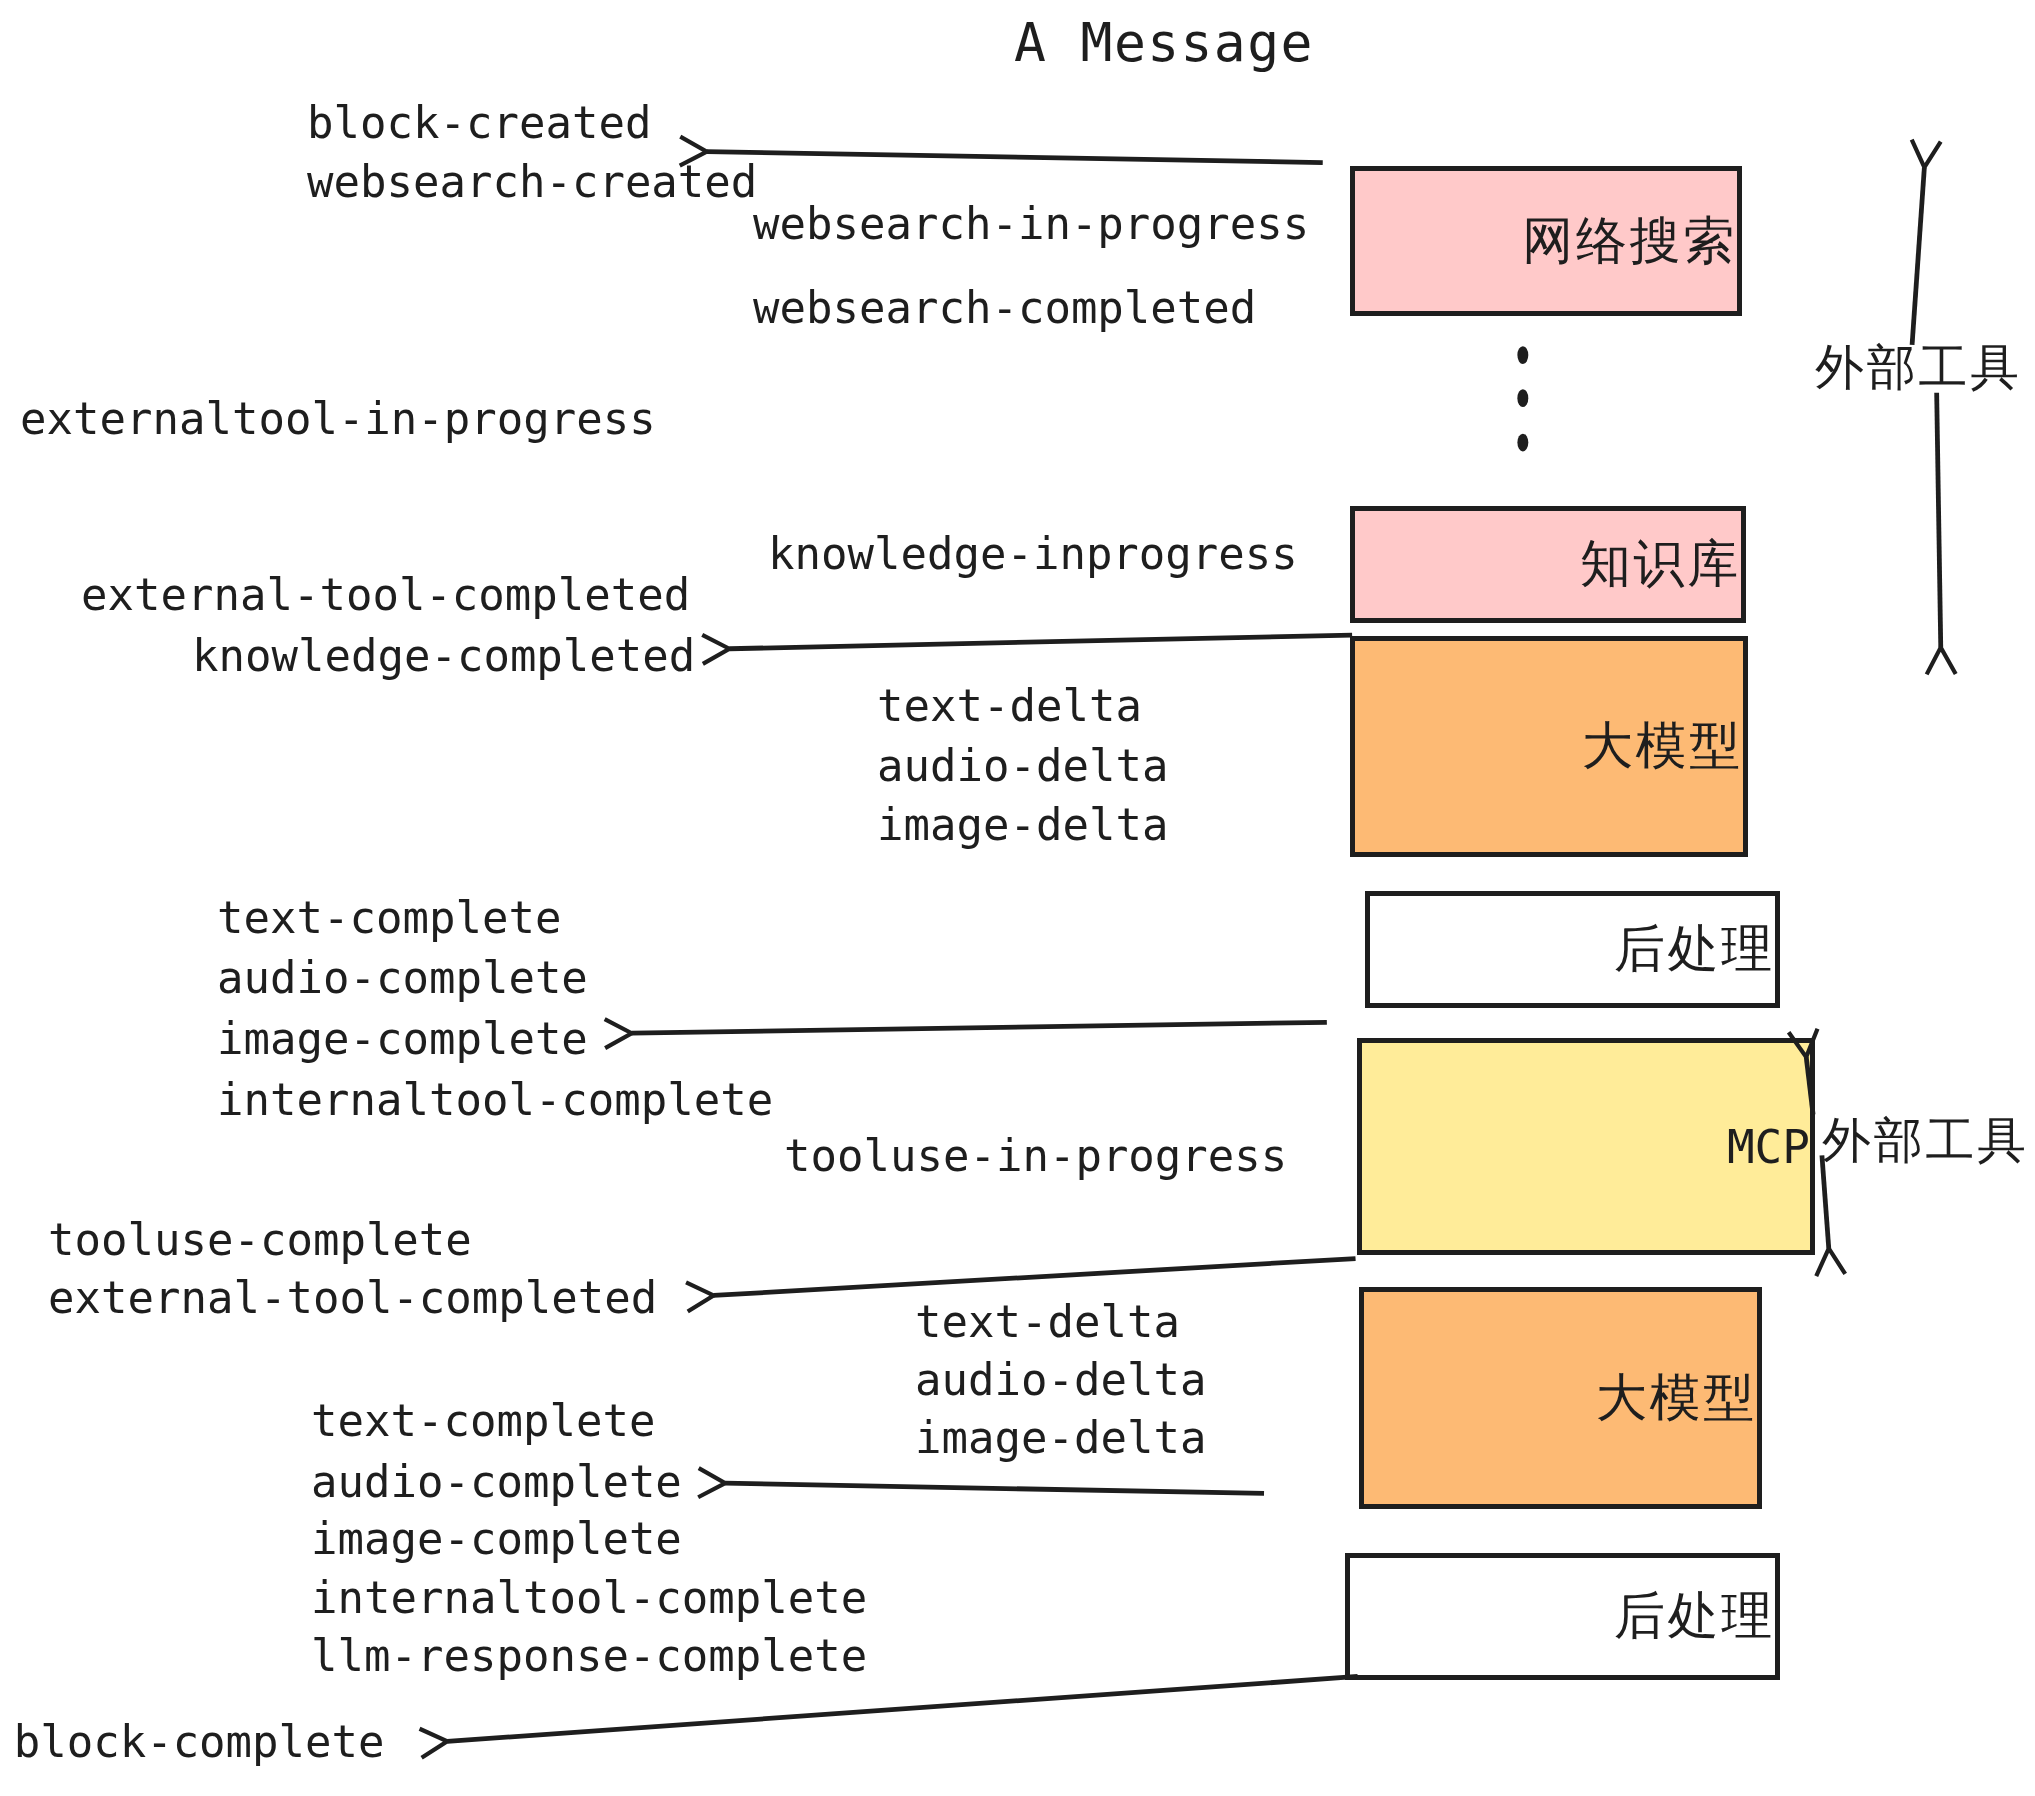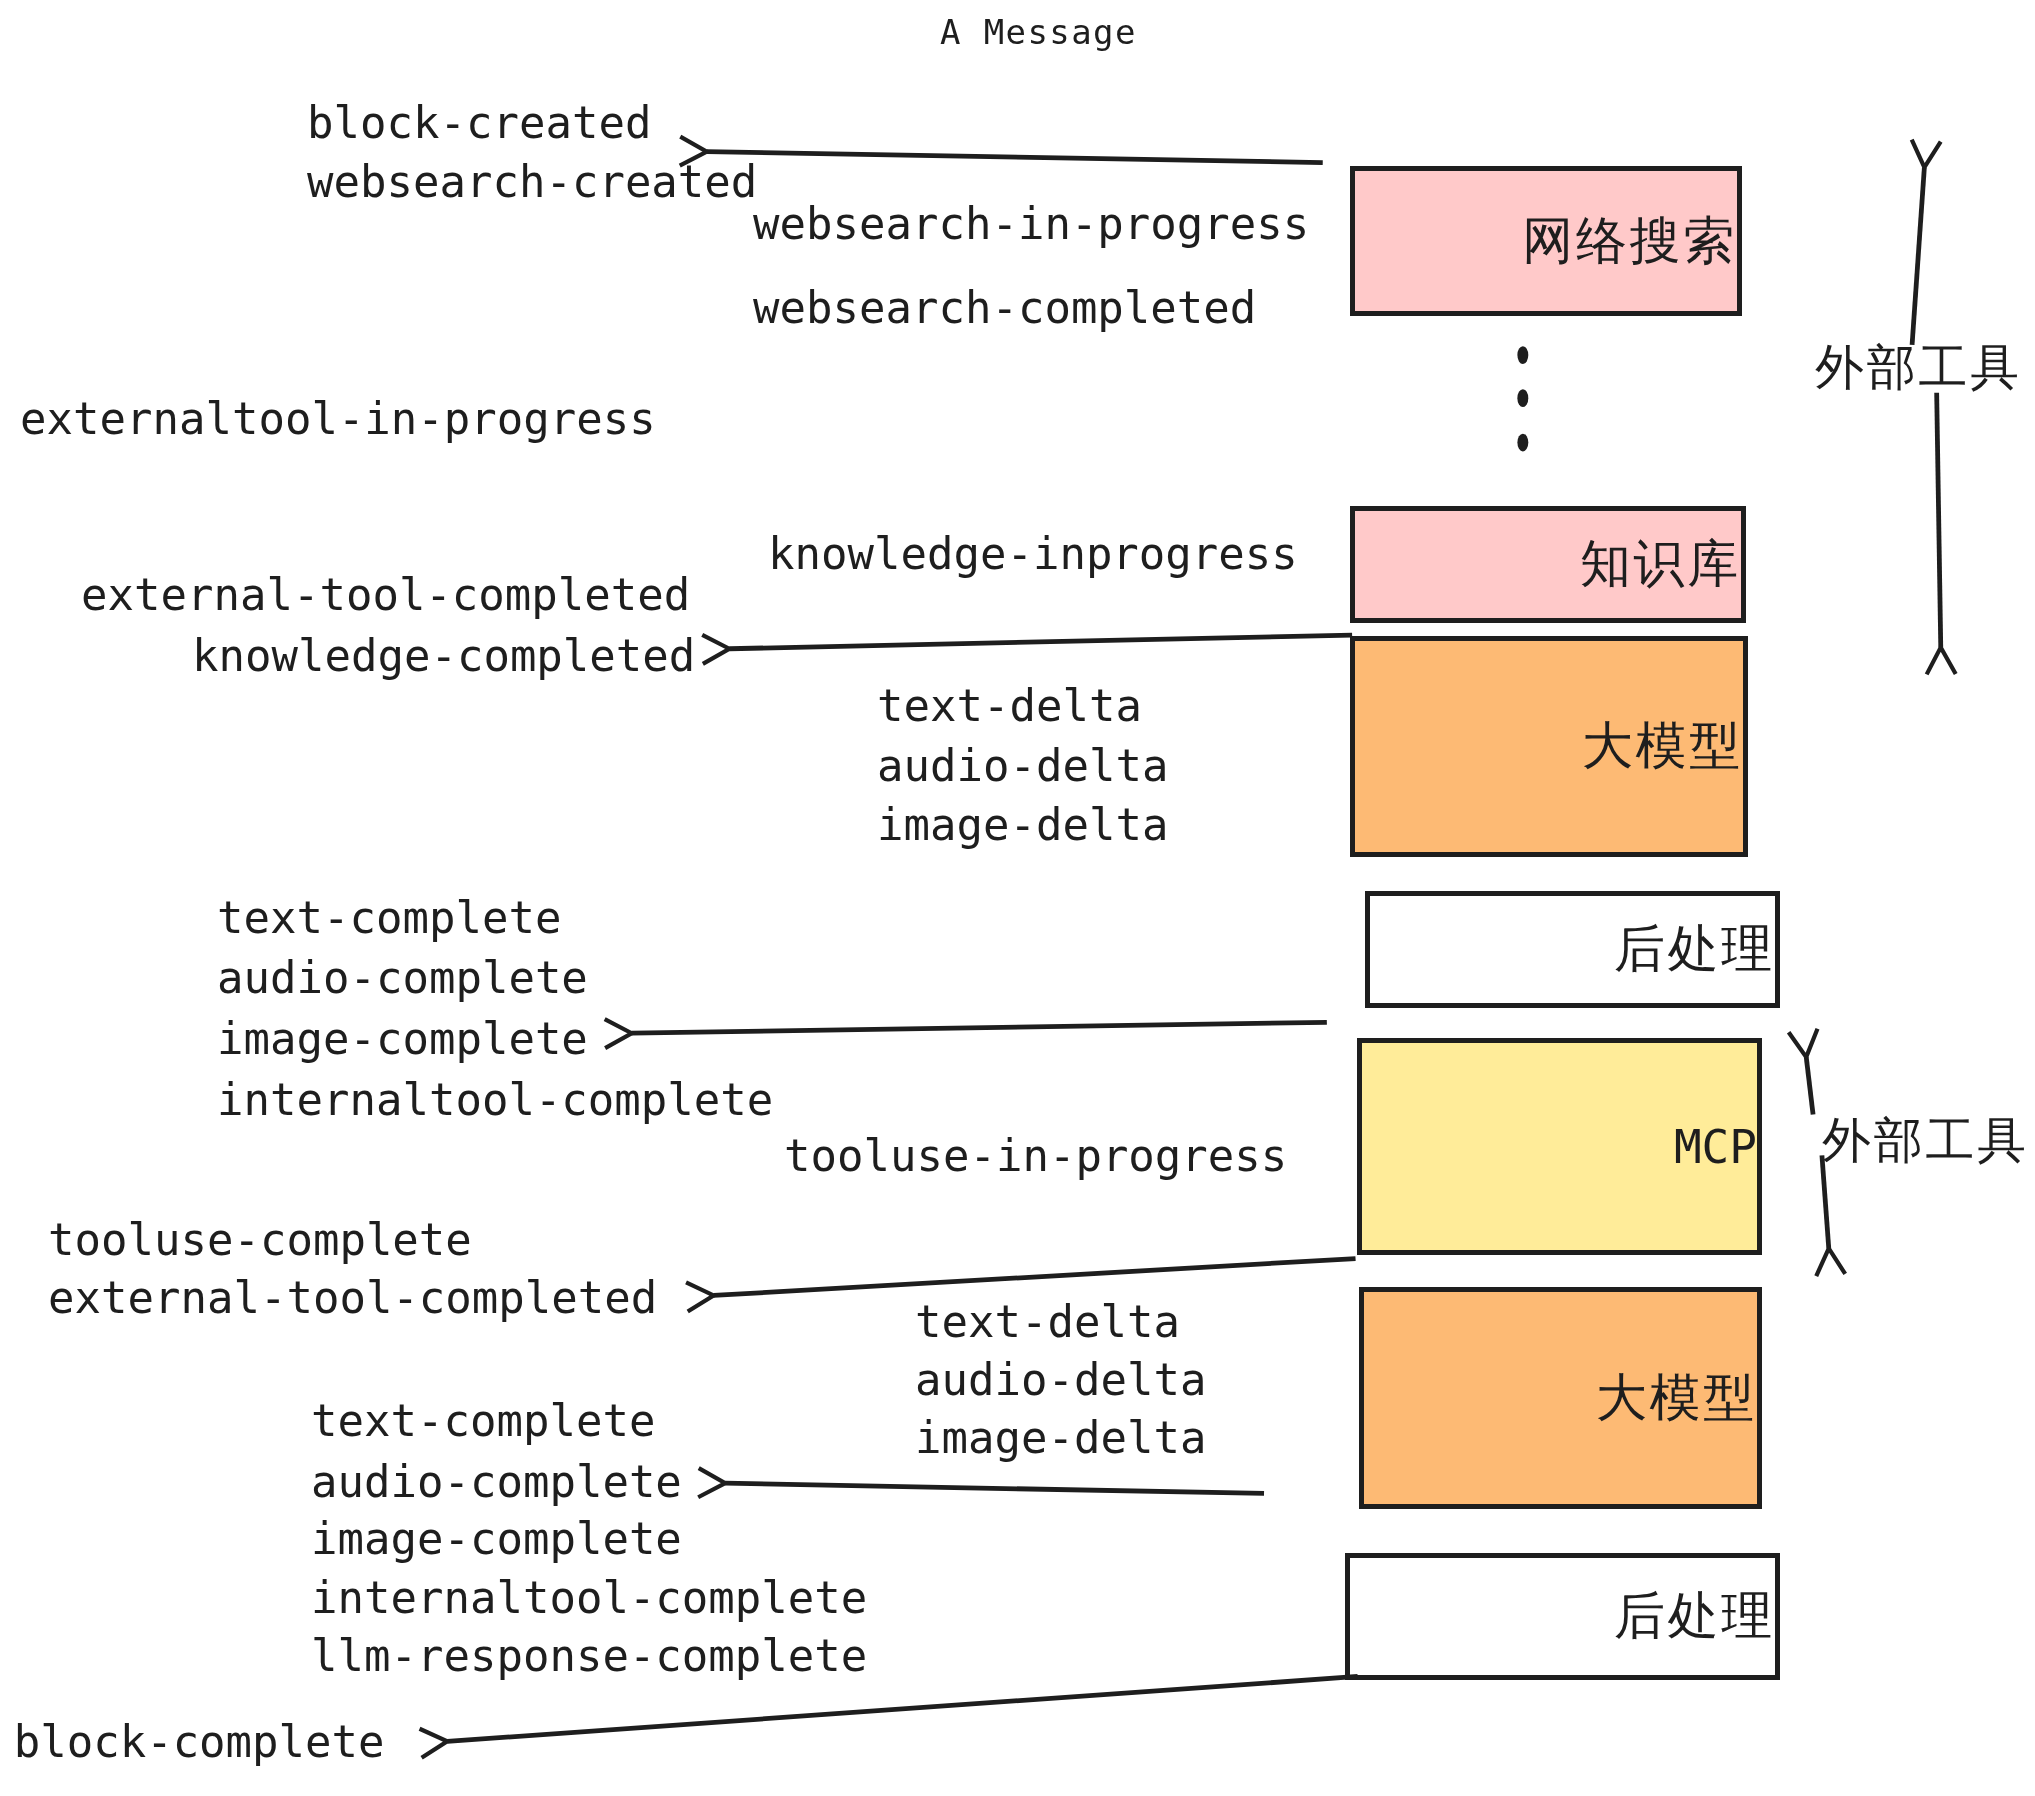--- a/index.html
+++ b/index.html
@@ -7,22 +7,22 @@
     position:relative;
     width:2035px;
     height:1796px;
     background:#ffffff;
     font-family:"DejaVu Sans Mono","Liberation Mono",monospace;
     color:#1e1e1e;
     overflow:hidden;
   }
   .title{
     position:absolute;
-    left:940px;top:12.3px;
-    font-size:34px;
+    left:1014px;top:12.3px;
+    font-size:53px;
     letter-spacing:1.4px;
     white-space:nowrap;
   }
   .ev{
     position:absolute;
     font-size:44px;
     white-space:nowrap;
     line-height:48px;
     text-align:right;
   }
@@ -103,21 +103,21 @@
   </div>
   <div class="box fill-pink" style="left:1350px;top:506px;width:396px;height:117px">
     <span class="blabel">知识库</span>
   </div>
   <div class="box fill-green" style="left:1350px;top:636px;width:398px;height:221px">
     <span class="blabel">大模型</span>
   </div>
   <div class="box fill-white" style="left:1365px;top:891px;width:415px;height:117px">
     <span class="blabel">后处理</span>
   </div>
-  <div class="box fill-yellow mono" style="left:1357px;top:1038px;width:405px;height:217px">
+  <div class="box fill-yellow mono" style="left:1357px;top:1038px;width:458px;height:217px">
     <span class="blabel">MCP</span>
   </div>
   <div class="box fill-green" style="left:1359px;top:1287px;width:403px;height:222px">
     <span class="blabel">大模型</span>
   </div>
   <div class="box fill-white" style="left:1345px;top:1553px;width:435px;height:127px">
     <span class="blabel">后处理</span>
   </div>
 
   <div class="side-label" style="left:1815px;top:335px">外部工具</div>

